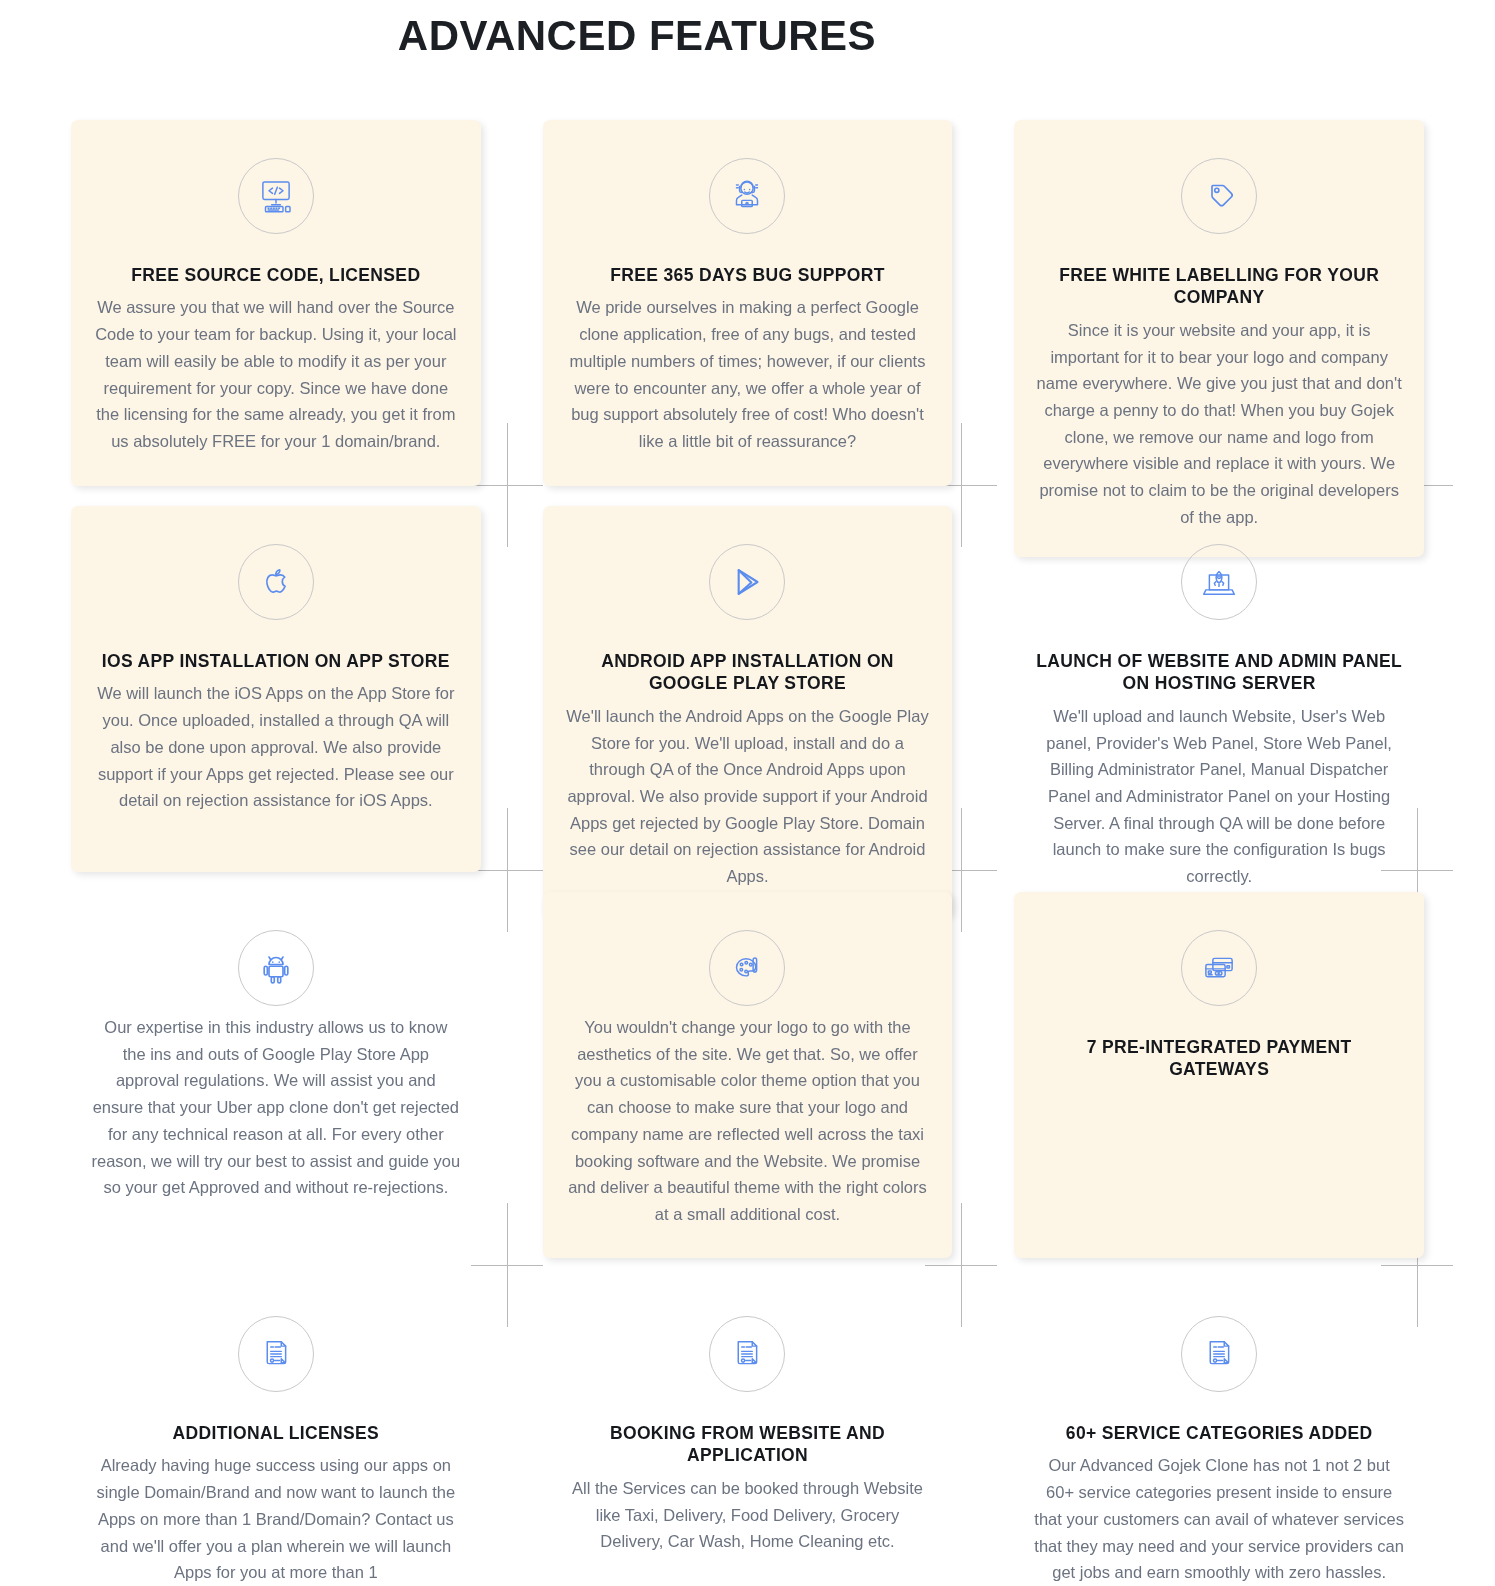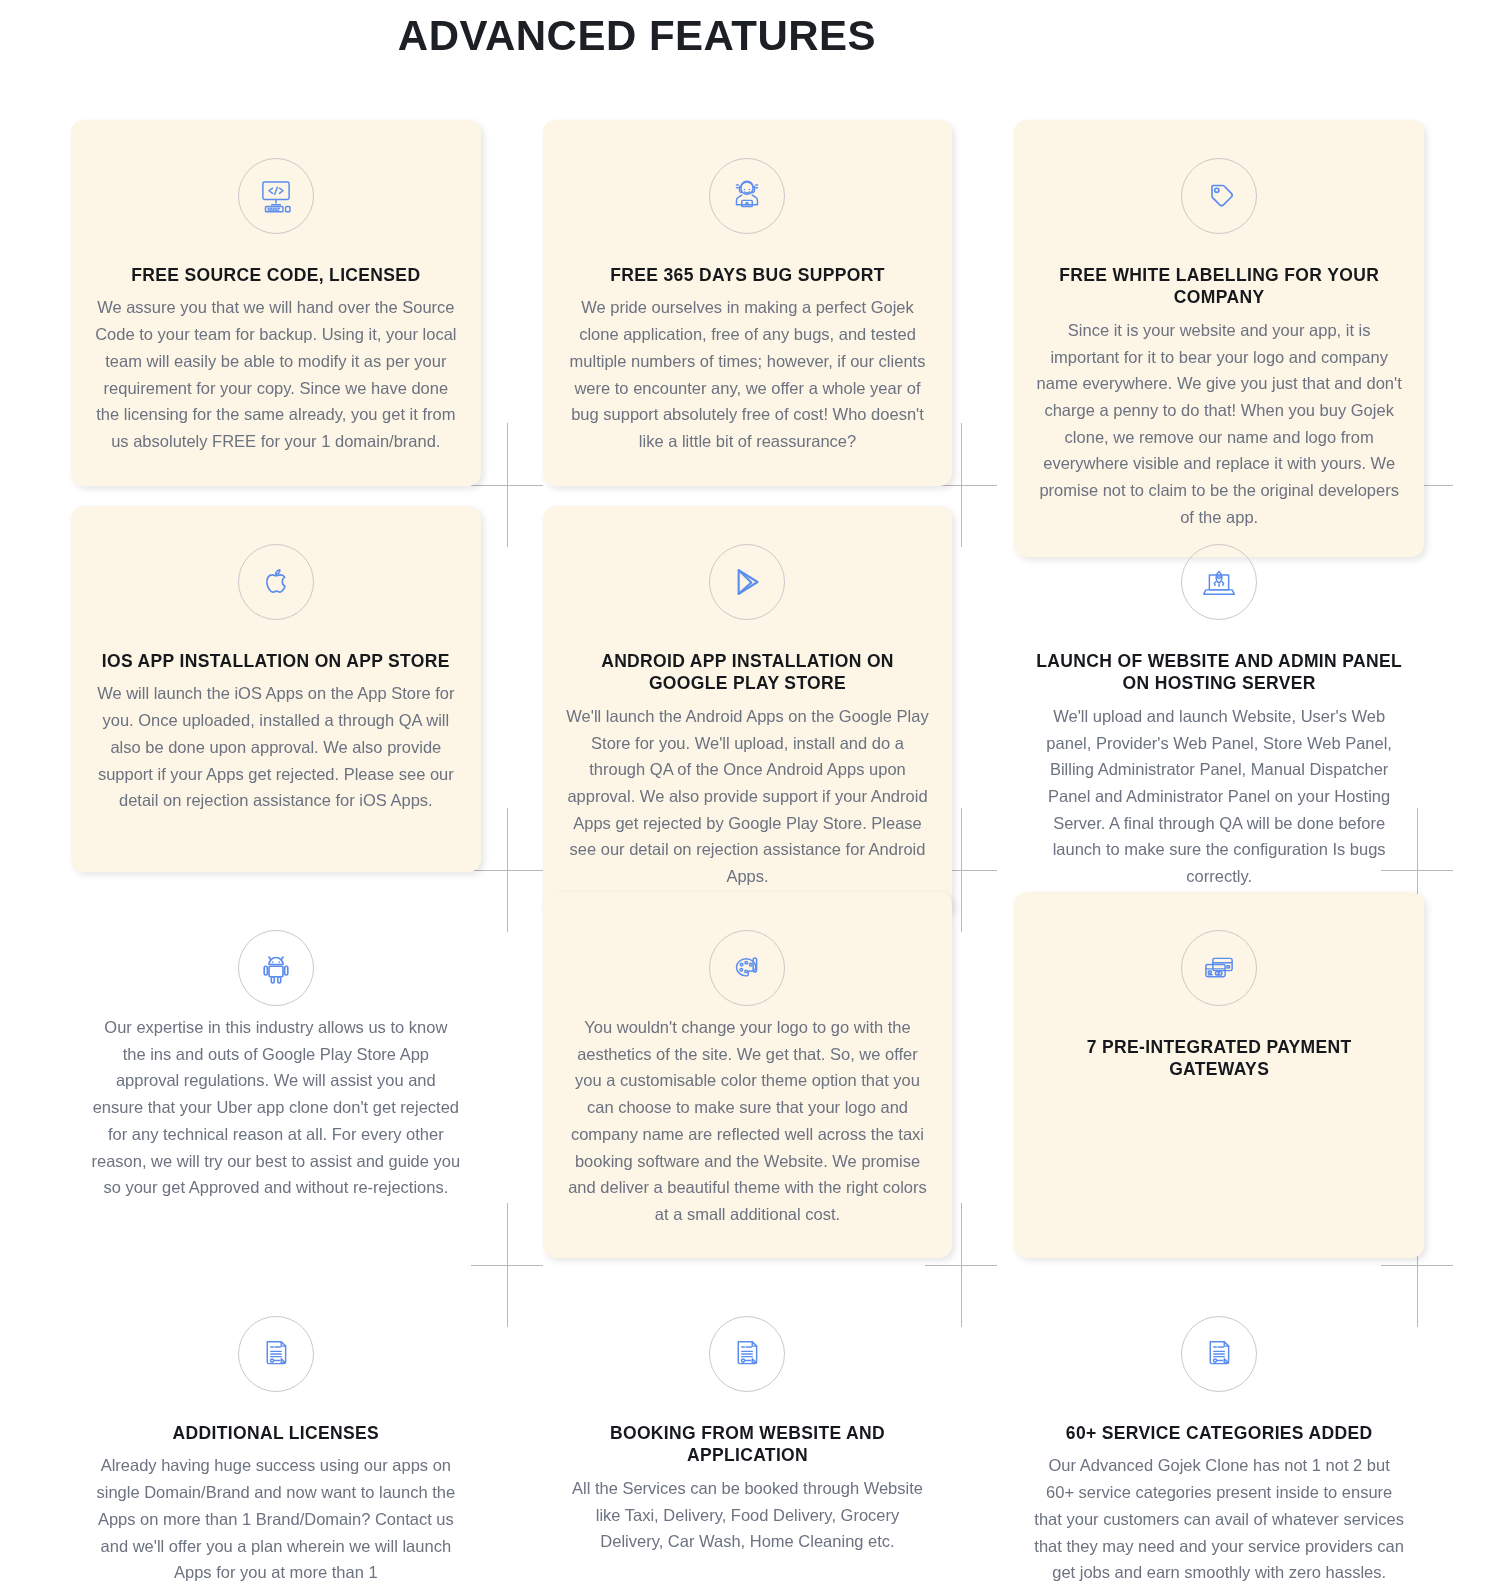--- a/index.html
+++ b/index.html
@@ -52,21 +52,21 @@
     position: relative;
     padding: 10px 31px;
   }
 
   .card {
     position: relative;
     width: 100%;
     min-height: 100%;
     padding: 24px 20px 26px 20px;
     text-align: center;
-    border-radius: 13px;
+    border-radius: 7px;
   }
 
   .card.filled {
     background: #fdf5e6;
     box-shadow: 3px 3px 7px rgba(0,0,0,0.10);
   }
 
   .card.plain {
     background: transparent;
     box-shadow: none;
@@ -218,21 +218,21 @@
             <path d="M15.5 13v5a2 2 0 002 2M32.5 13v5a2 2 0 01-2 2h-2"></path>
             <path d="M21 16.5h.01M27 16.5h.01"></path>
             <path d="M21.5 19.5c1.5 1.2 3.5 1.2 5 0"></path>
             <path d="M18 23l-4 2.5A4 4 0 0012 29v5h24v-5a4 4 0 00-2-3.5L30 23"></path>
             <rect x="18" y="29" width="12" height="7" rx="1"></rect>
             <circle cx="24" cy="32.5" r="1.2"></circle>
             <path d="M12 11.5h2M12 14.5h2M34 11.5h2M34 14.5h2"></path>
           </svg>
         </div>
         <div class="card-title">FREE 365 DAYS BUG SUPPORT</div>
-        <div class="card-body">We pride ourselves in making a perfect Gojek clone application, free of any bugs, and tested multiple numbers of times; however, if our clients were to encounter any, we offer a whole year of bug support absolutely free of cost! Who doesn't like a little bit of reassurance?</div>
+        <div class="card-body">We pride ourselves in making a perfect Google clone application, free of any bugs, and tested multiple numbers of times; however, if our clients were to encounter any, we offer a whole year of bug support absolutely free of cost! Who doesn't like a little bit of reassurance?</div>
       </div>
     </div>
 
     <div class="cell">
       <div class="card filled">
         <div class="icon-badge">
           <svg viewBox="0 0 48 48" fill="none" stroke="#5b8def" stroke-width="1.9" stroke-linecap="round" stroke-linejoin="round">
             <path d="M17 12h11a3 3 0 012.1.9l8 8a3 3 0 010 4.2l-9 9a3 3 0 01-4.2 0l-8-8A3 3 0 0116 24V13a1 1 0 011-1z"></path>
             <circle cx="21.5" cy="17.5" r="2.4"></circle>
           </svg>
@@ -257,21 +257,21 @@
 
     <div class="cell">
       <div class="card filled">
         <div class="icon-badge">
           <svg viewBox="0 0 48 48" fill="none" stroke="#5b8def" stroke-width="2.4" stroke-linecap="round" stroke-linejoin="round">
             <path d="M14.5 10.5v27l21.5-13.5z"></path>
             <path d="M14.5 10.5L29 24.5 14.5 37.5"></path>
           </svg>
         </div>
         <div class="card-title">ANDROID APP INSTALLATION ON GOOGLE PLAY STORE</div>
-        <div class="card-body">We'll launch the Android Apps on the Google Play Store for you. We'll upload, install and do a through QA of the Once Android Apps upon approval. We also provide support if your Android Apps get rejected by Google Play Store. Please see our detail on rejection assistance for Android Apps.</div>
+        <div class="card-body">We'll launch the Android Apps on the Google Play Store for you. We'll upload, install and do a through QA of the Once Android Apps upon approval. We also provide support if your Android Apps get rejected by Google Play Store. Domain see our detail on rejection assistance for Android Apps.</div>
       </div>
     </div>
 
     <div class="cell">
       <div class="card plain">
         <div class="icon-badge">
           <svg viewBox="0 0 48 48" fill="none" stroke="#5b8def" stroke-width="1.7" stroke-linecap="round" stroke-linejoin="round">
             <path d="M13 16h22v17H13z"></path>
             <path d="M9 33h30l2.5 5H6.5z"></path>
             <path d="M24 12c2.2 1.8 3.3 4.3 3.3 7 0 2-.8 3.8-2 5.2h-2.6c-1.2-1.4-2-3.2-2-5.2 0-2.7 1.1-5.2 3.3-7z"></path>

